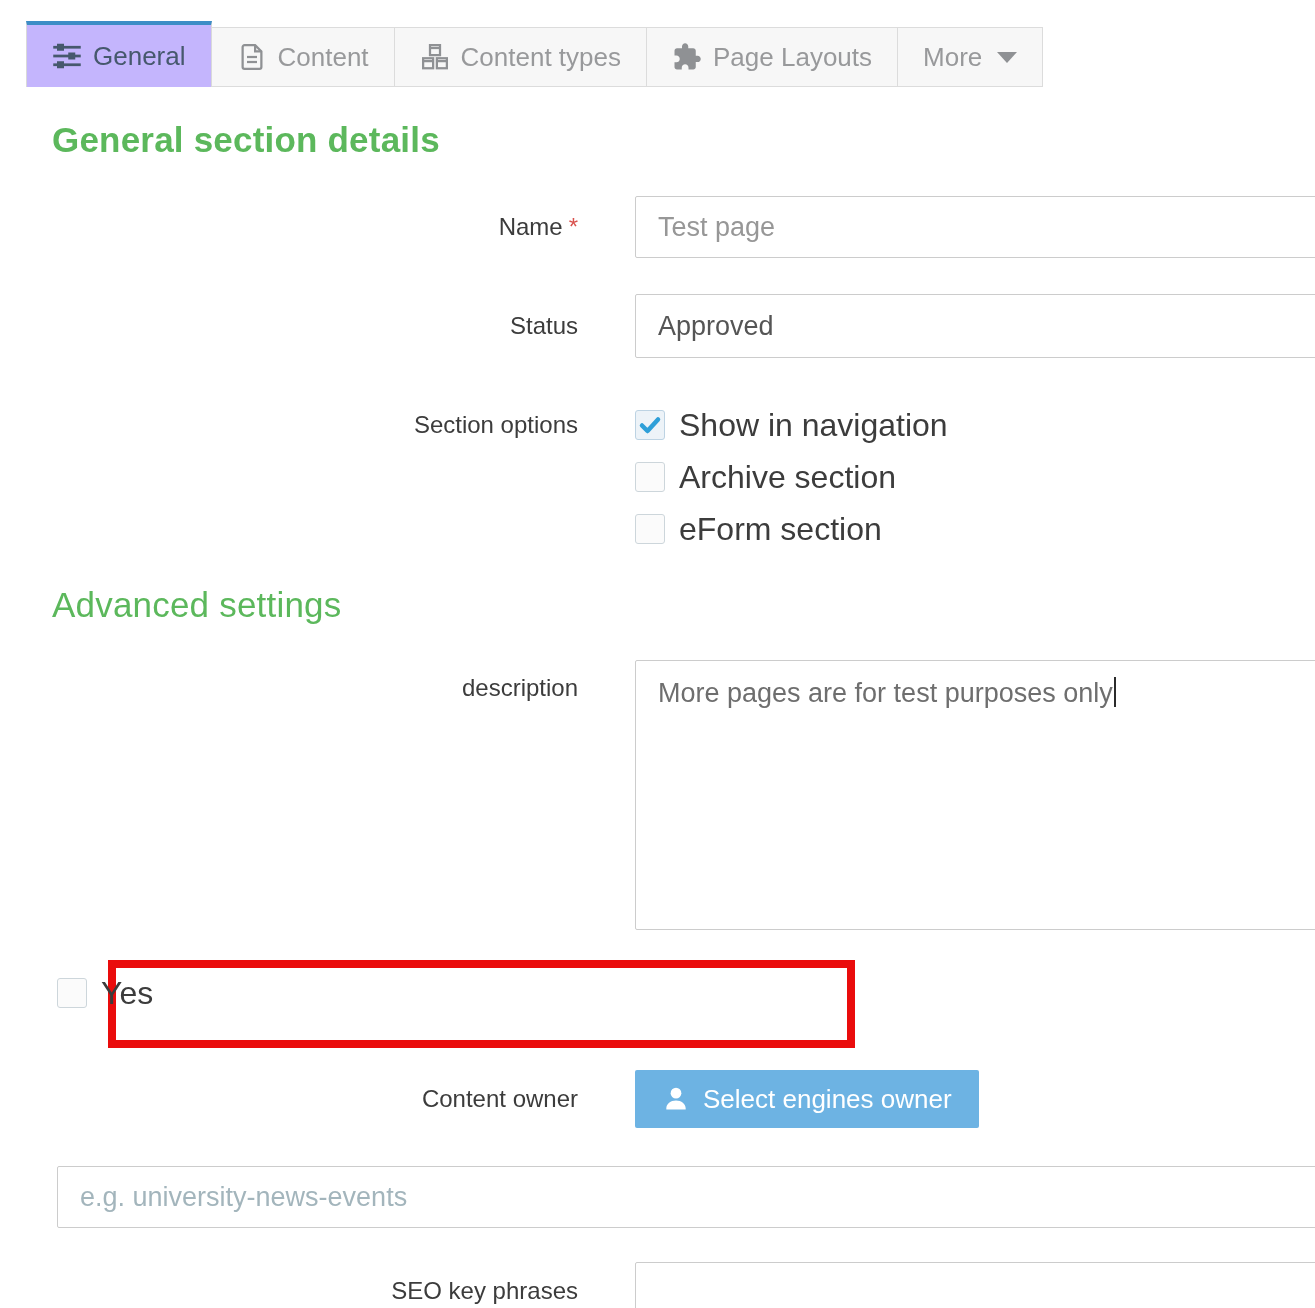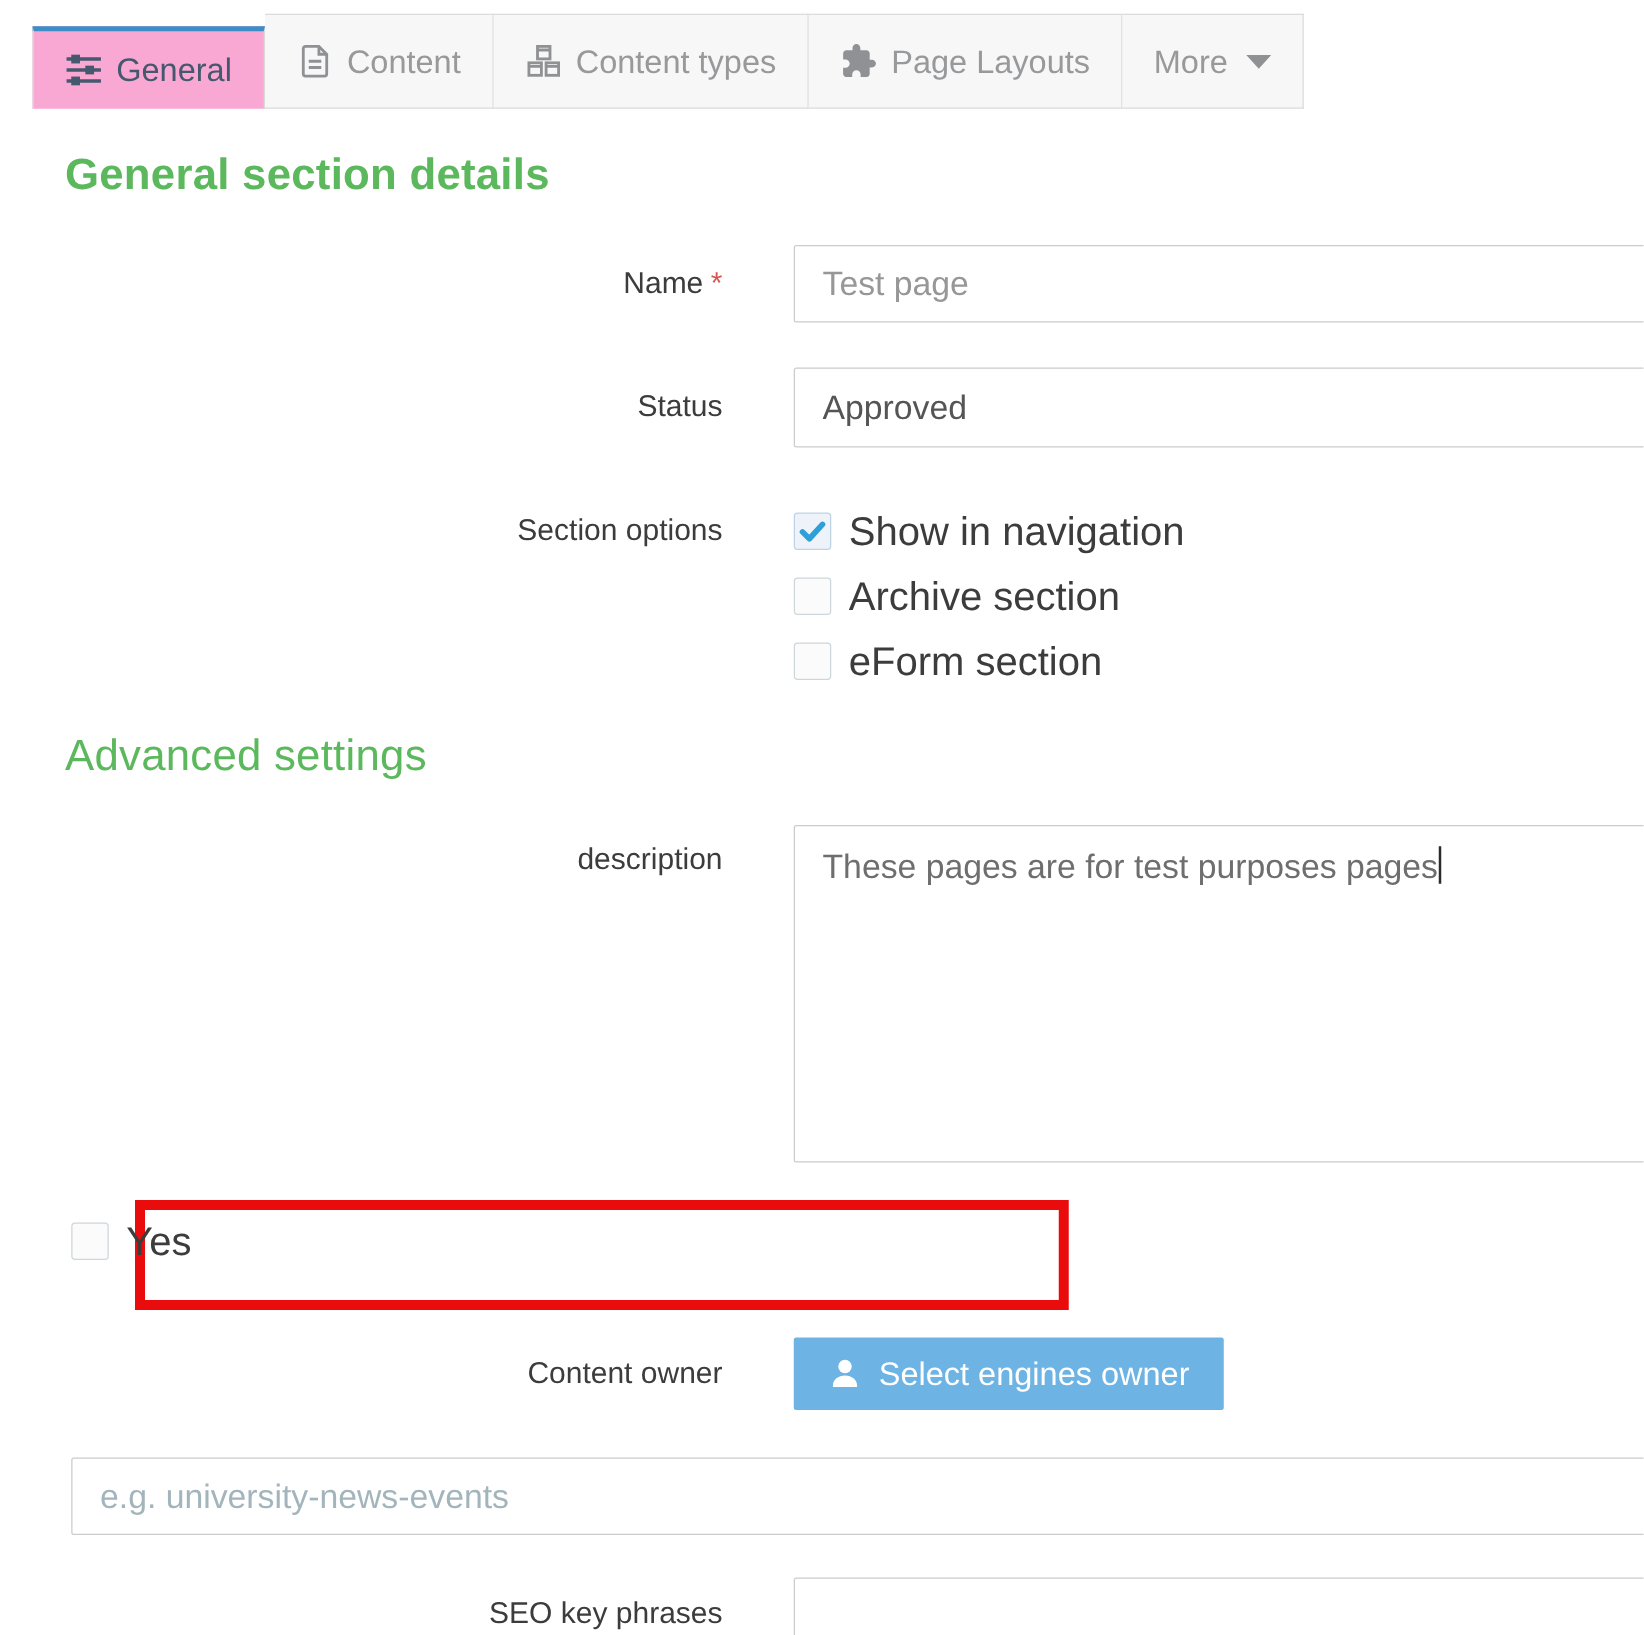--- a/index.html
+++ b/index.html
@@ -3,22 +3,22 @@
 <meta charset="utf-8">
 <style>
   * { margin:0; padding:0; box-sizing:border-box; }
   html,body { background:#fff; }
   body { width:1315px; height:1308px; overflow:hidden; font-family:"Liberation Sans", sans-serif; }
   .viewport { position:relative; width:1315px; height:1308px; overflow:hidden; background:#fff; }
 
   
   .tabbar { position:absolute; left:26px; top:21px; height:66px; display:flex; align-items:flex-end; z-index:3; }
   .tab { display:flex; align-items:center; gap:11px; padding:0 25px; font-size:26px; cursor:default; white-space:nowrap; }
-  .tab.active { height:66px; background:#f9a8d4; border:1px solid #d9d9d9; border-bottom:0; border-top:4px solid #3d8dc6; color:#46586d;align-items:center; }
-  .tab.inactive { height:76px; background:#f7f7f7; border:1px solid #dcdcdc; border-left:0; color:#98999b; }
+  .tab.active { height:66px; background:#c4b5fd; border:1px solid #d9d9d9; border-bottom:0; border-top:4px solid #3d8dc6; color:#46586d;align-items:center; }
+  .tab.inactive { height:60px; background:#f7f7f7; border:1px solid #dcdcdc; border-left:0; color:#98999b; }
   .tab .ticon { display:inline-flex; width:30px; height:30px; flex:0 0 30px; }
   .tab.active .ticon svg { stroke:#46586d; fill:#46586d; }
   .caret-down { width:0; height:0; border-left:10px solid transparent; border-right:10px solid transparent; border-top:11px solid #8f9194; margin-left:4px; }
 
   
   .sect-heading { position:absolute; left:52px; font-size:35px; color:#5cb85c; letter-spacing:.2px; }
   #h-general { top:120px;font-weight:bold; }
   #h-advanced { top:585px; }
 
   
@@ -160,21 +160,21 @@
         <span class="cb-label">eForm section</span>
       </div>
     </div>
   </div>
 
   <div class="sect-heading" id="h-advanced">Advanced settings</div>
 
   <div class="row" id="description-row">
     <div class="lbl">description</div>
     <div class="fld">
-      <div class="textarea"><span>These pages are for test purposes pages</span><span class="cursor-caret"></span></div>
+      <div class="textarea"><span>More pages are for test purposes only</span><span class="cursor-caret"></span></div>
     </div>
   </div>
 
   <div class="annotation-box"></div>
 
   <div class="row" id="exclude-row">
     <div class="fld">
       <div class="cb-row">
         <span class="checkbox"></span>
         <span class="cb-label">Yes</span>

